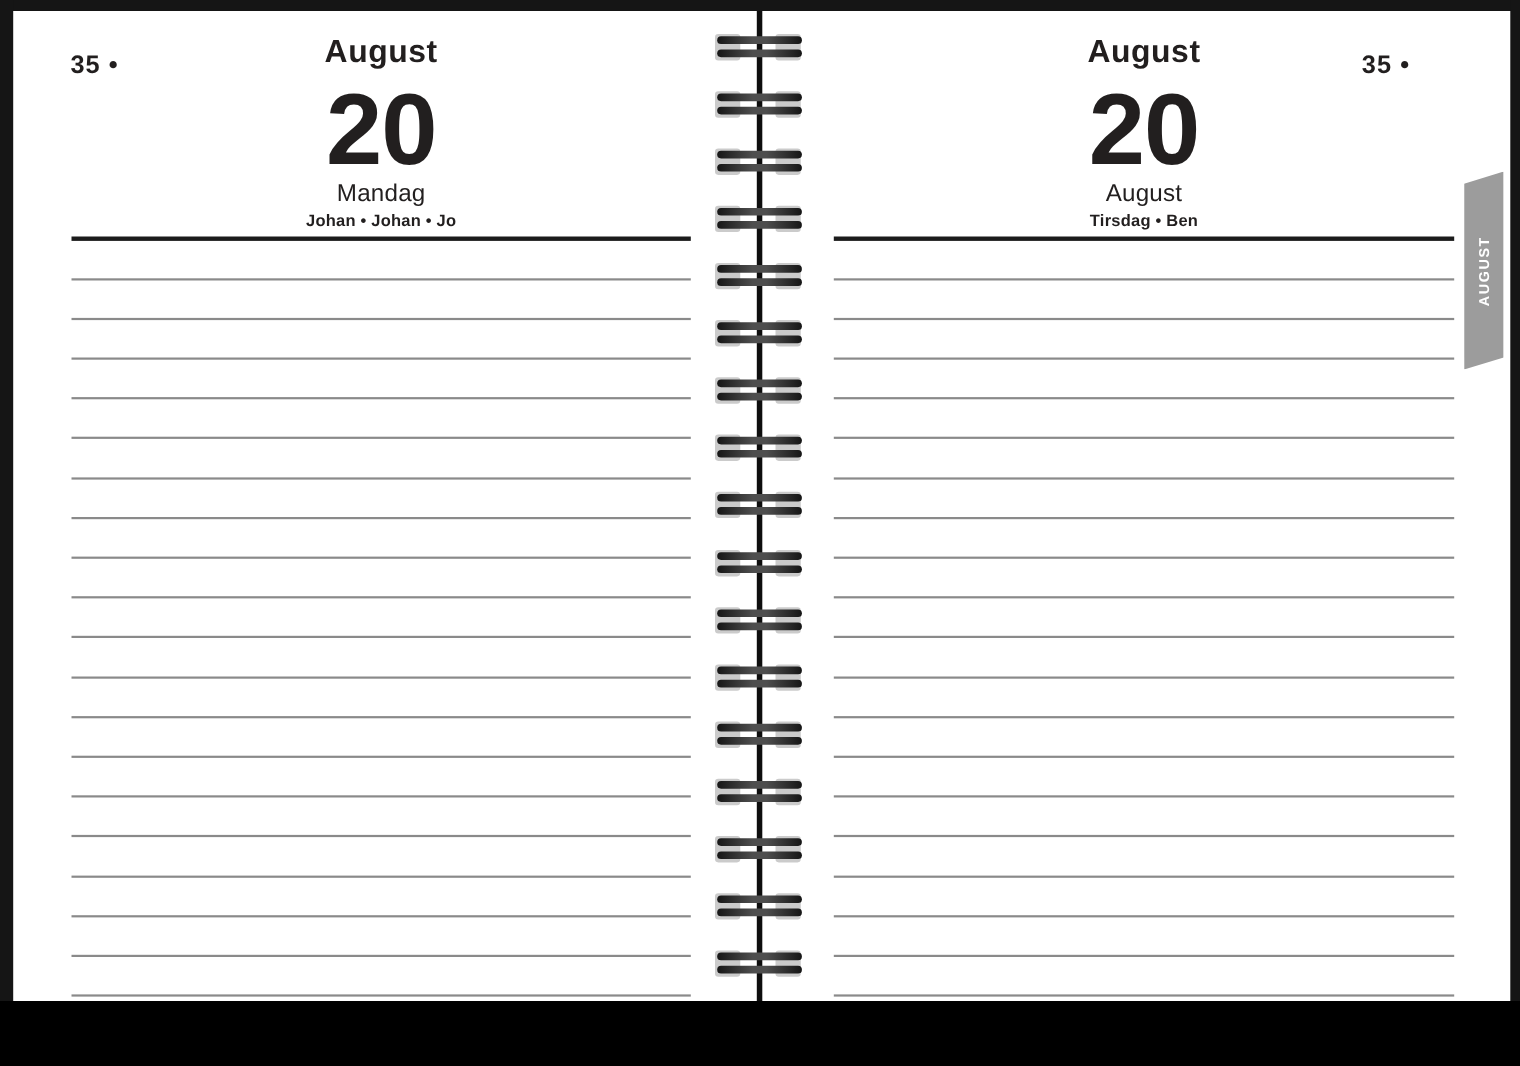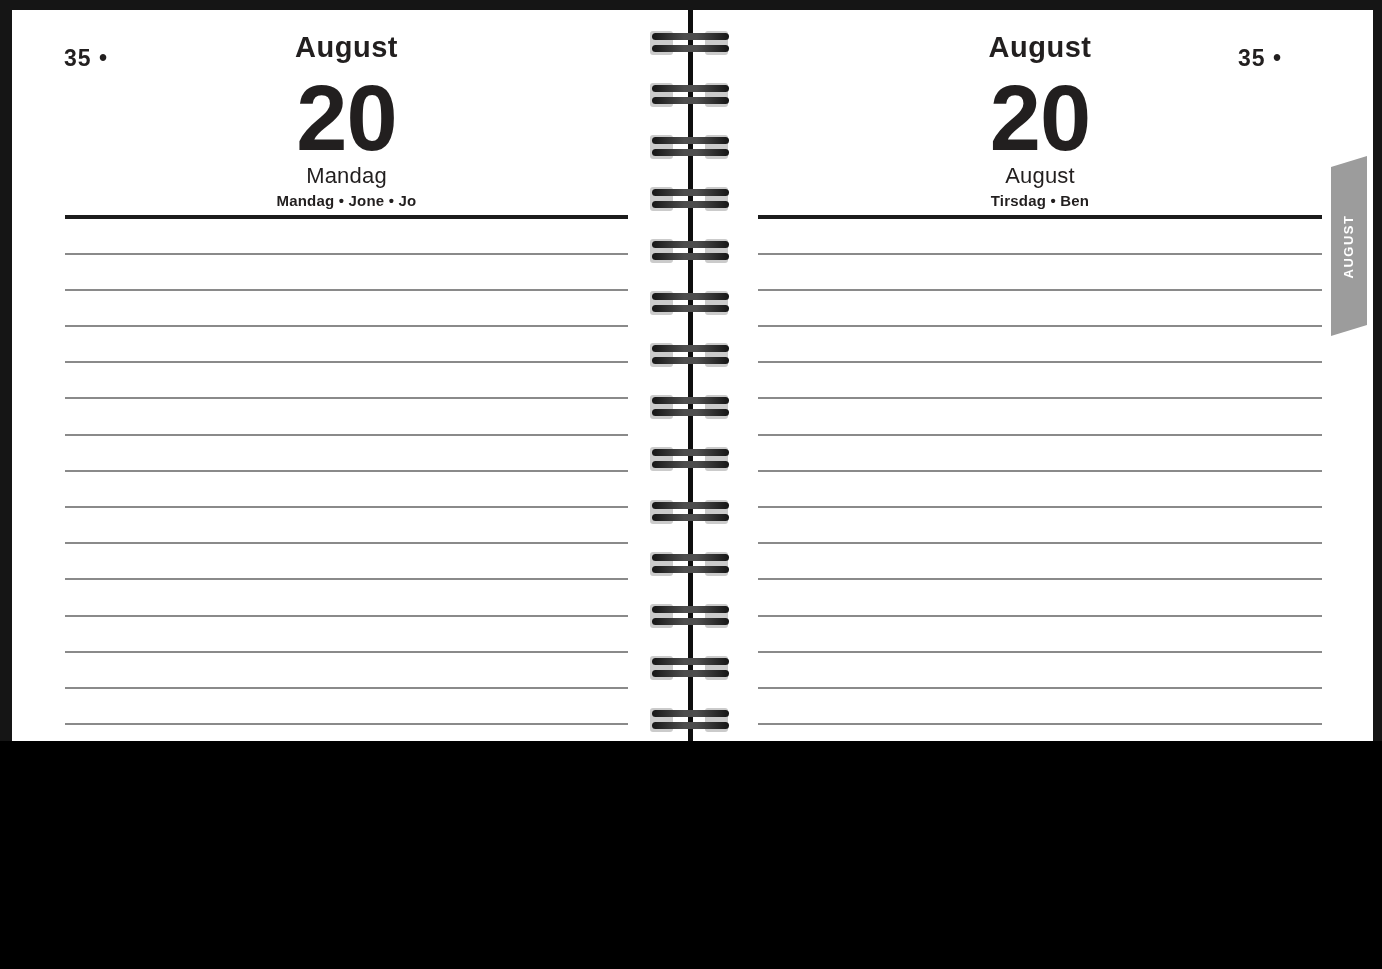--- a/index.html
+++ b/index.html
@@ -1,17 +1,17 @@
 <!DOCTYPE html>
 <html style="--paper: #ffffff; --ink: #221f1f; --rule-line: #8a8a8a; --divider: #0e0e0e; --frame: #151515; --tab-background: #9c9c9c; --tab-text: #ffffff; --coil-pad: #cbcbcb; --coil-wire-dark: #161616; --coil-wire-light: #4e4e4e;"><head>
 <meta charset="utf-8">
 <style>
   html,body{margin:0;padding:0;background:#000;}
   .stage{
-    position:relative;width:1382px;height:741px;overflow:hidden;
+    position:relative;width:1382px;height:910px;overflow:hidden;
     background:var(--paper,#fff);
     font-family:"Liberation Sans","DejaVu Sans",sans-serif;
     color:var(--ink,#221f1f);
   }
   
   .frame{position:absolute;background:var(--frame,#151515);z-index:6;}
   .frame-top{left:0;top:0;width:1382px;height:10px;}
   .frame-left{left:0;top:0;width:12px;height:969px;}
   .frame-right{left:1373px;top:0;width:9px;height:969px;}
   .frame-bottom{left:0;top:953px;width:1382px;height:16px;}
@@ -62,21 +62,21 @@
 </head>
 <body>
 
 <div class="stage">
 
   <div>
     <div class="week week-left">35 •</div>
     <div class="centered col-left month">August</div>
     <div class="centered col-left daynum">20</div>
     <div class="centered col-left dayname">Mandag</div>
-    <div class="centered col-left namedays">Mandag • Jone • Jo</div>
+    <div class="centered col-left namedays">Johan • Johan • Jo</div>
     <div class="headrule col-left" style="position:absolute"></div>
     <div class="lines col-left">
         <div class="rule-line" style="top: 252.5px;"></div>
         <div class="rule-line" style="top: 288.7px;"></div>
         <div class="rule-line" style="top: 324.9px;"></div>
         <div class="rule-line" style="top: 361.1px;"></div>
         <div class="rule-line" style="top: 397.3px;"></div>
         <div class="rule-line" style="top: 433.5px;"></div>
         <div class="rule-line" style="top: 469.7px;"></div>
         <div class="rule-line" style="top: 505.9px;"></div>

